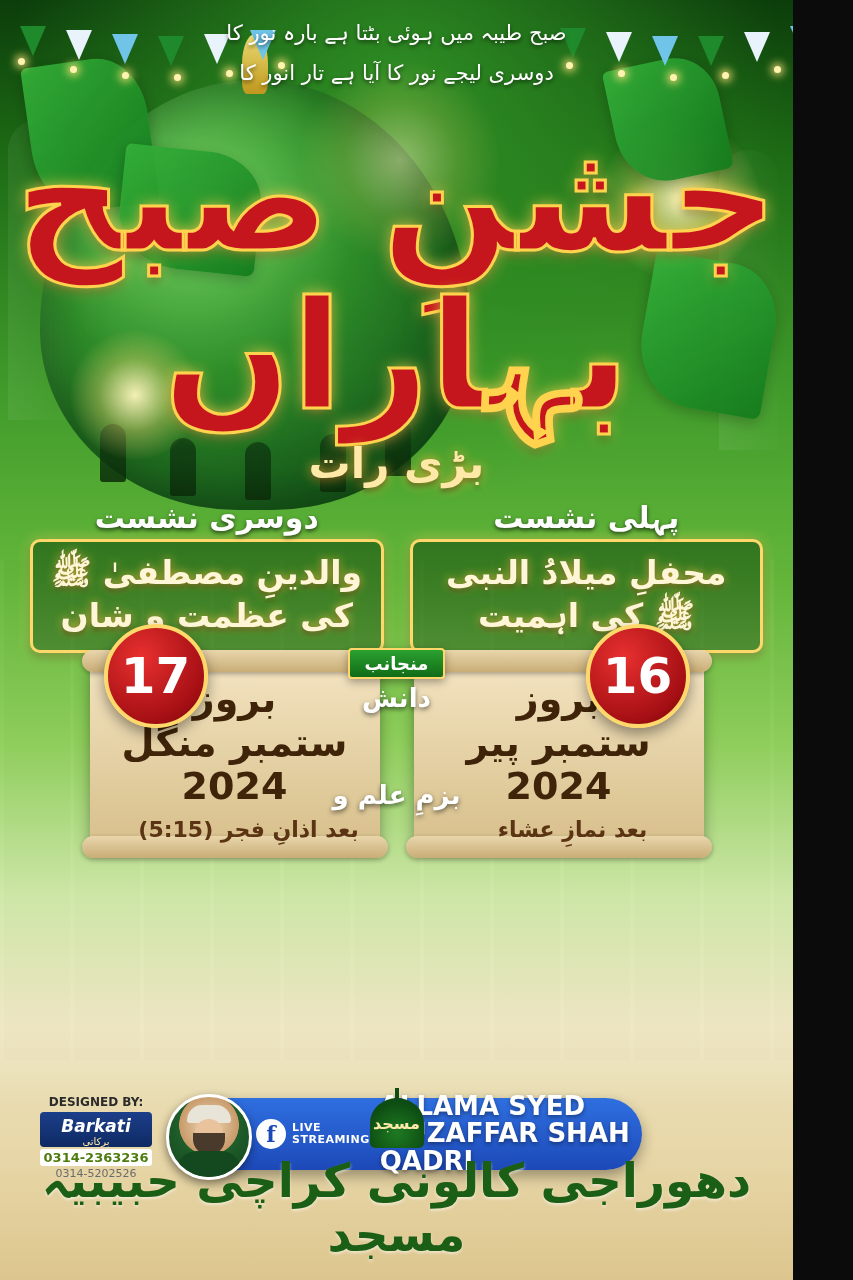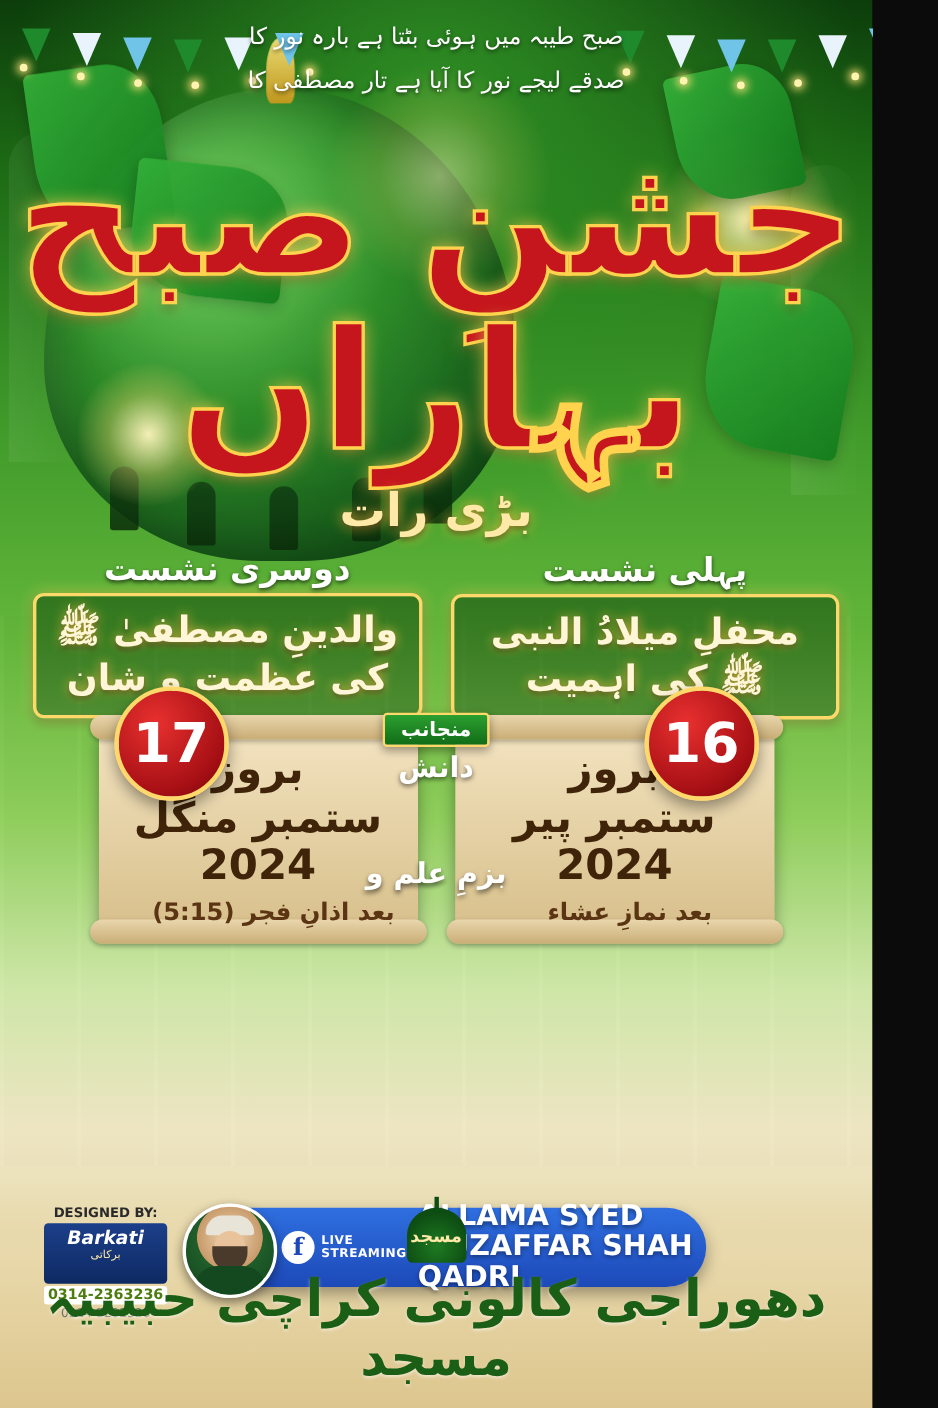--- a/index.html
+++ b/index.html
@@ -322,21 +322,21 @@
   }
   .designer-label {
     font-size: 12px;
     font-weight: bold;
     color: #2a2a2a;
   }
   .designer-card {
     margin-top: 3px;
     background: linear-gradient(180deg, #1c3f8a, #0e2a63);
     border-radius: 4px;
-    padding: 4px 2px 20px;
+    padding: 4px 2px 0;
     color: #fff;
   }
   .designer-name {
     font-size: 17px;
     font-style: italic;
     font-weight: bold;
     color: #ffffff;
   }
   .designer-urdu {
     font-size: 10px;
@@ -527,21 +527,21 @@
     <div class="bulb" style="left:566px; top:62px;"></div>
     <div class="bulb" style="left:618px; top:70px;"></div>
     <div class="bulb" style="left:670px; top:74px;"></div>
     <div class="bulb" style="left:722px; top:72px;"></div>
     <div class="bulb" style="left:774px; top:66px;"></div>
     <div class="bulb" style="left:826px; top:58px;"></div>
   </div>
 
   <div class="couplet">
     <div class="line">صبح طیبہ میں ہوئی بٹتا ہے بارہ نور کا</div>
-    <div class="line">صدقے لیجے نور کا آیا ہے تار مصطفی کا</div>
+    <div class="line">دوسری لیجے نور کا آیا ہے تار انور کا</div>
   </div>
 
   <div class="title-wrap">
     <div class="title-main">جشنِ صبح بہاراں</div>
     <div class="title-sub">بڑی رات</div>
   </div>
 
   <div class="sessions">
     <div class="session">
       <div class="session-tag">پہلی نشست</div>

